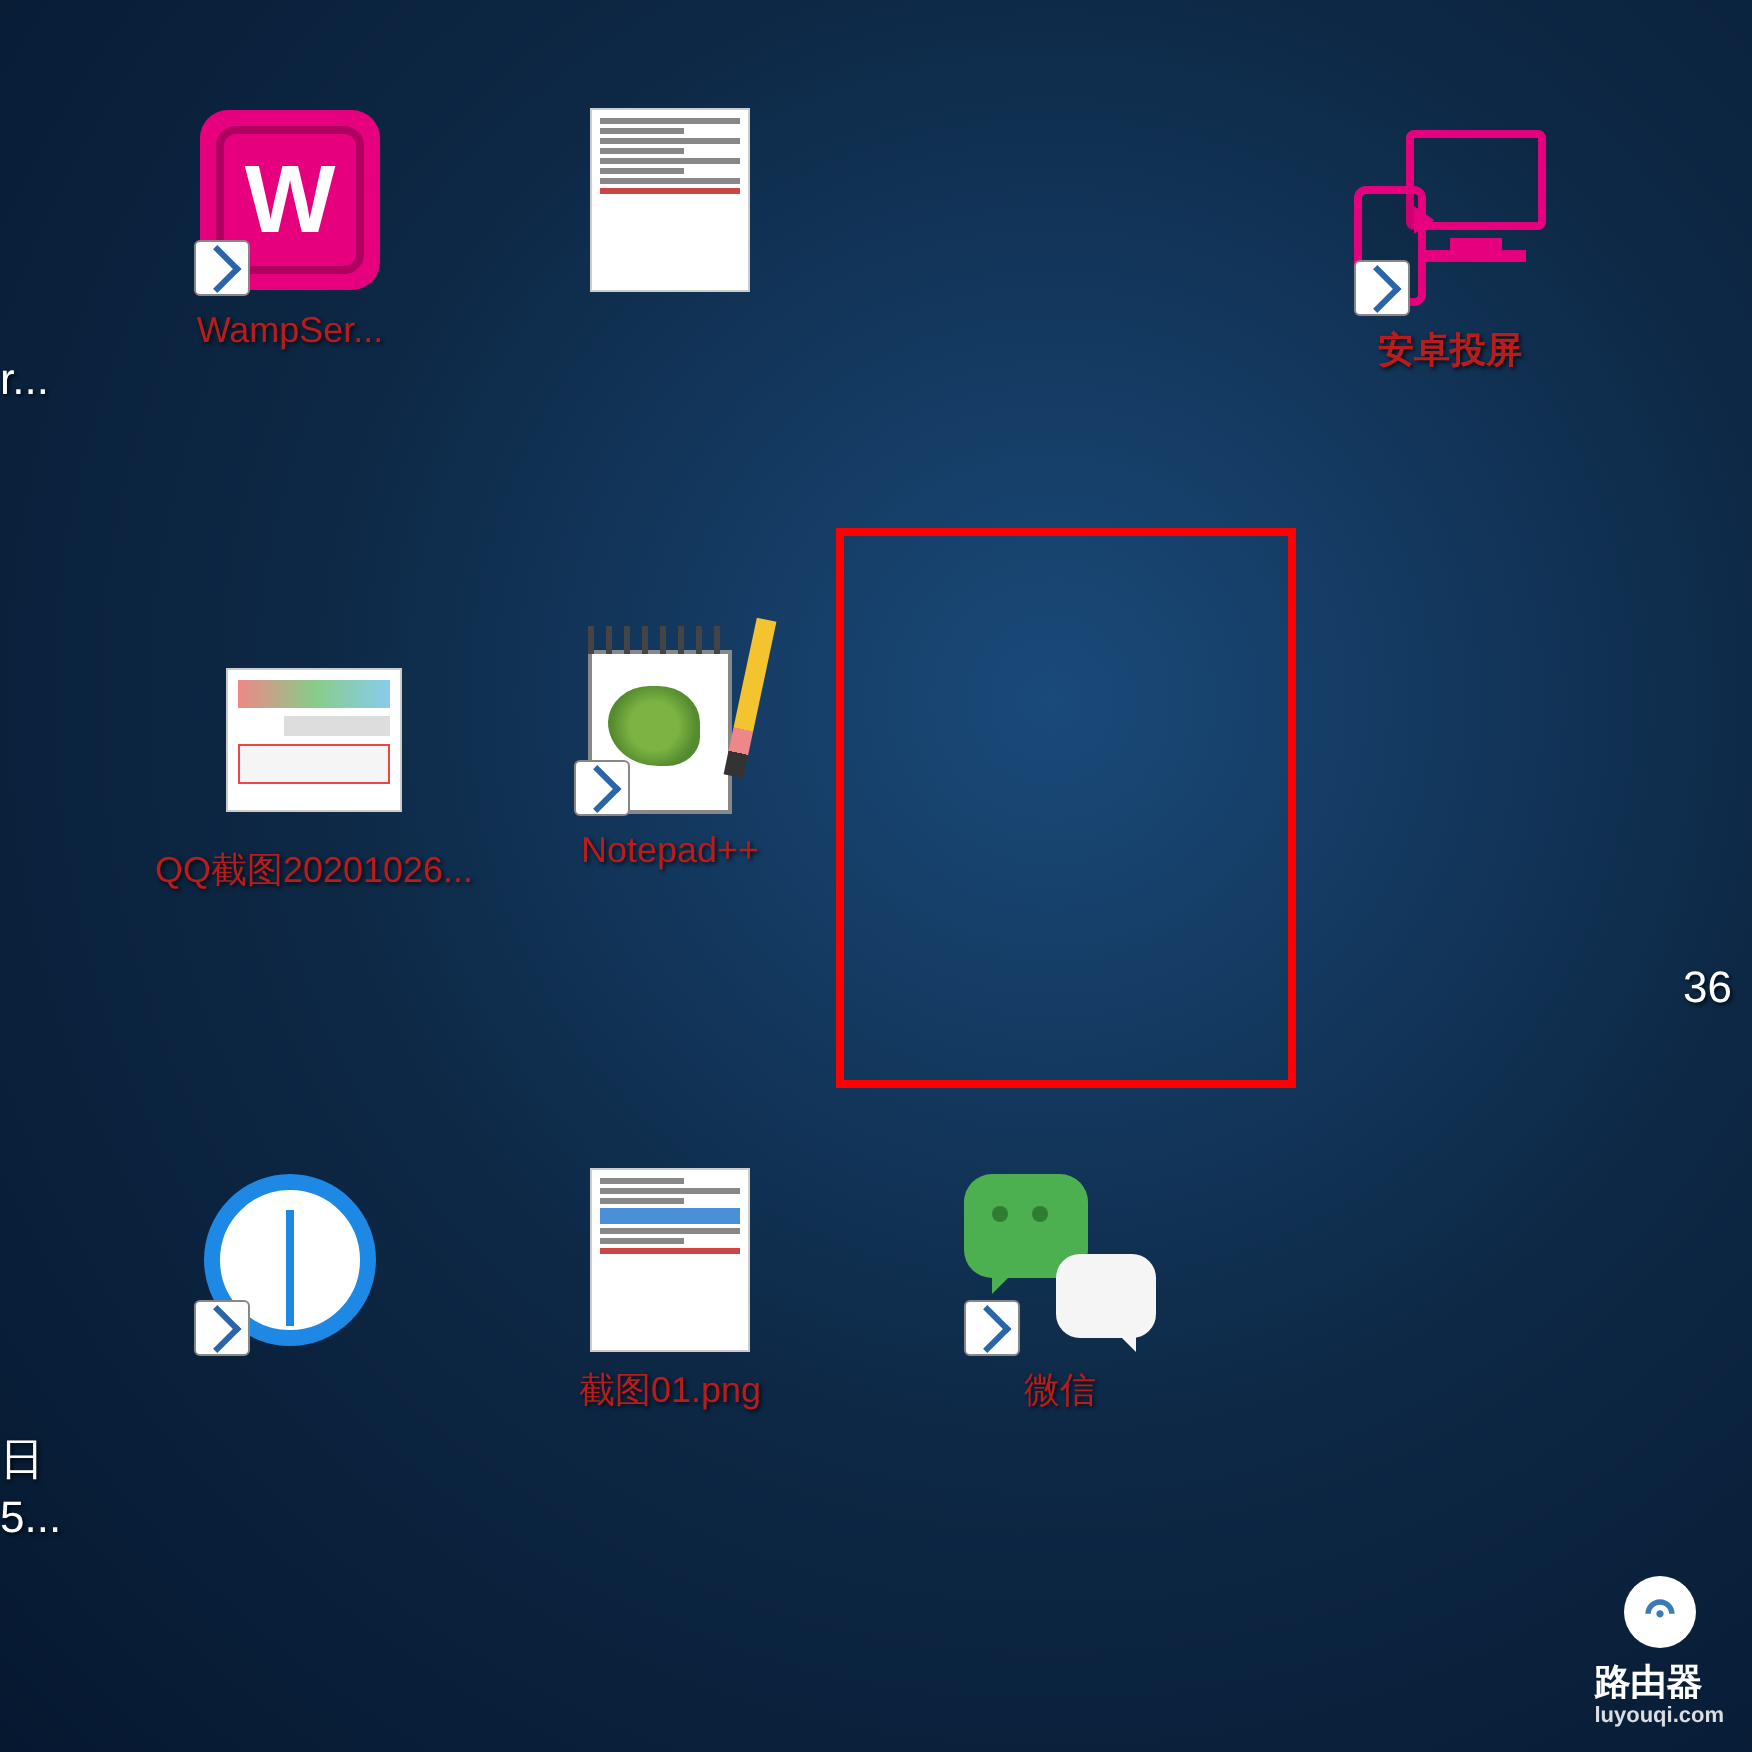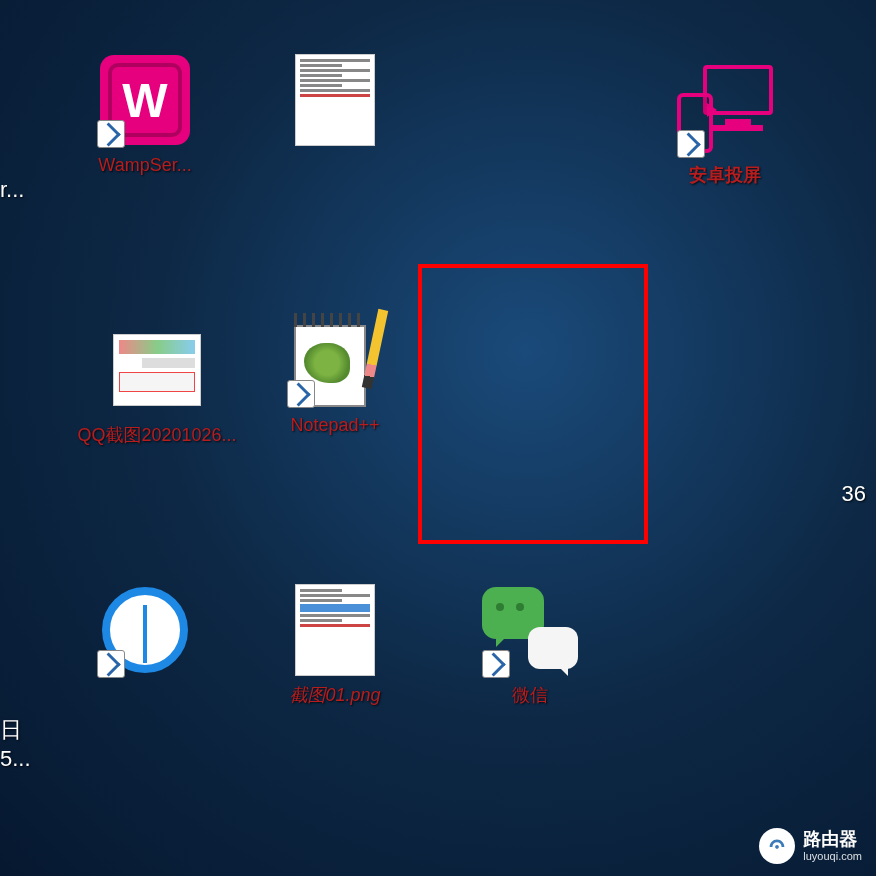--- a/index.html
+++ b/index.html
@@ -73,33 +73,34 @@
   height: 280px;
 }
 .watermark {
   position: absolute;
   bottom: 12px;
   right: 14px;
   display: flex;
   align-items: center;
   gap: 8px;
   color: #fff;
+  flex-direction: column;
 }
 .watermark-icon {
   width: 36px;
   height: 36px;
   background: #fff;
   border-radius: 50%;
   display: flex;
   align-items: center;
   justify-content: center;
 }
 .watermark-text { display:flex; flex-direction:column; line-height:1.1; }
 .watermark-text .t1 { font-size: 18px; font-weight: bold; }
-.watermark-text .t2 { font-size: 11px; opacity: .85; }
+.watermark-text .t2 { font-size: 11px; opacity: .85; font-weight: bold; }
 
 
 .wamp-icon { width: 90px; height: 90px; background: #e6007e; border-radius: 14px; position: relative; }
 .wamp-inner { position:absolute; inset:8px; border:4px solid #b0005f; border-radius:10px; display:flex; align-items:center; justify-content:center; }
 .wamp-w { font-size: 48px; font-weight: bold; color: #fff; font-family: Arial; }
 
 .doc-thumb { width:80px; height:92px; background:#fff; border:1px solid #ccc; padding:4px; display:flex; flex-direction:column; gap:2px; }
 .doc-thumb .line { height:3px; background:#888; }
 .doc-thumb .line.short { width:60%; }
 .doc-thumb .line.red { background:#c44; }
@@ -231,21 +232,21 @@
   <div class="partial-label" style="left:0; top:716px; white-space:pre-line;">日
 5...</div>
 
   <div class="icon-item" style="left:60px; top:580px;">
     <div class="icon-box">
       <div class="browser-e"></div>
       <div class="shortcut-arrow"></div>
     </div>
   </div>
 
-  <div class="icon-item" style="left:250px; top:580px;font-style:italic;">
+  <div class="icon-item" style="left:250px; top:580px;">
     <div class="icon-box">
       <div class="doc-thumb">
         <div class="line short"></div>
           <div class="line"></div>
           <div class="line short"></div>
         <div class="bar"></div>
           <div class="line"></div>
           <div class="line short"></div>
           <div class="line red"></div>
       </div>

